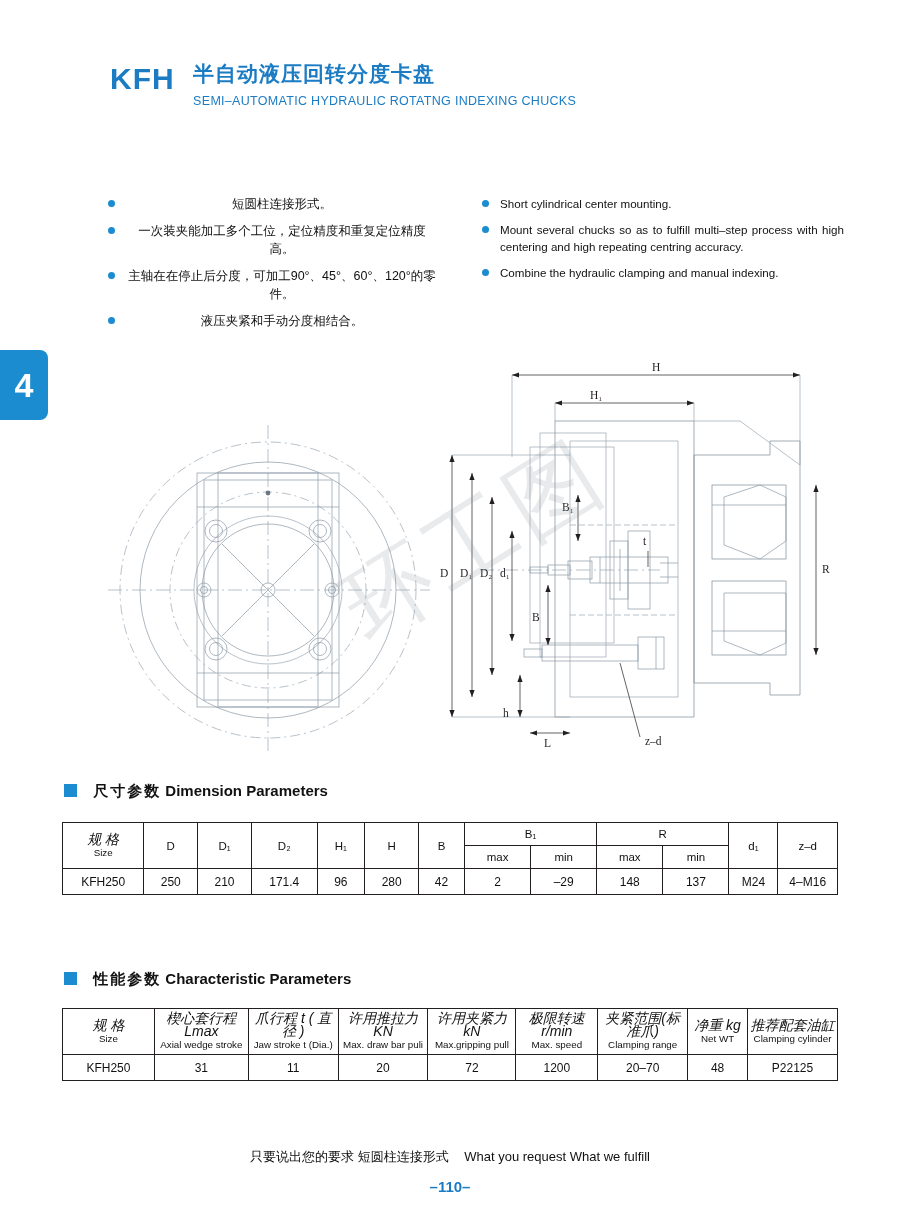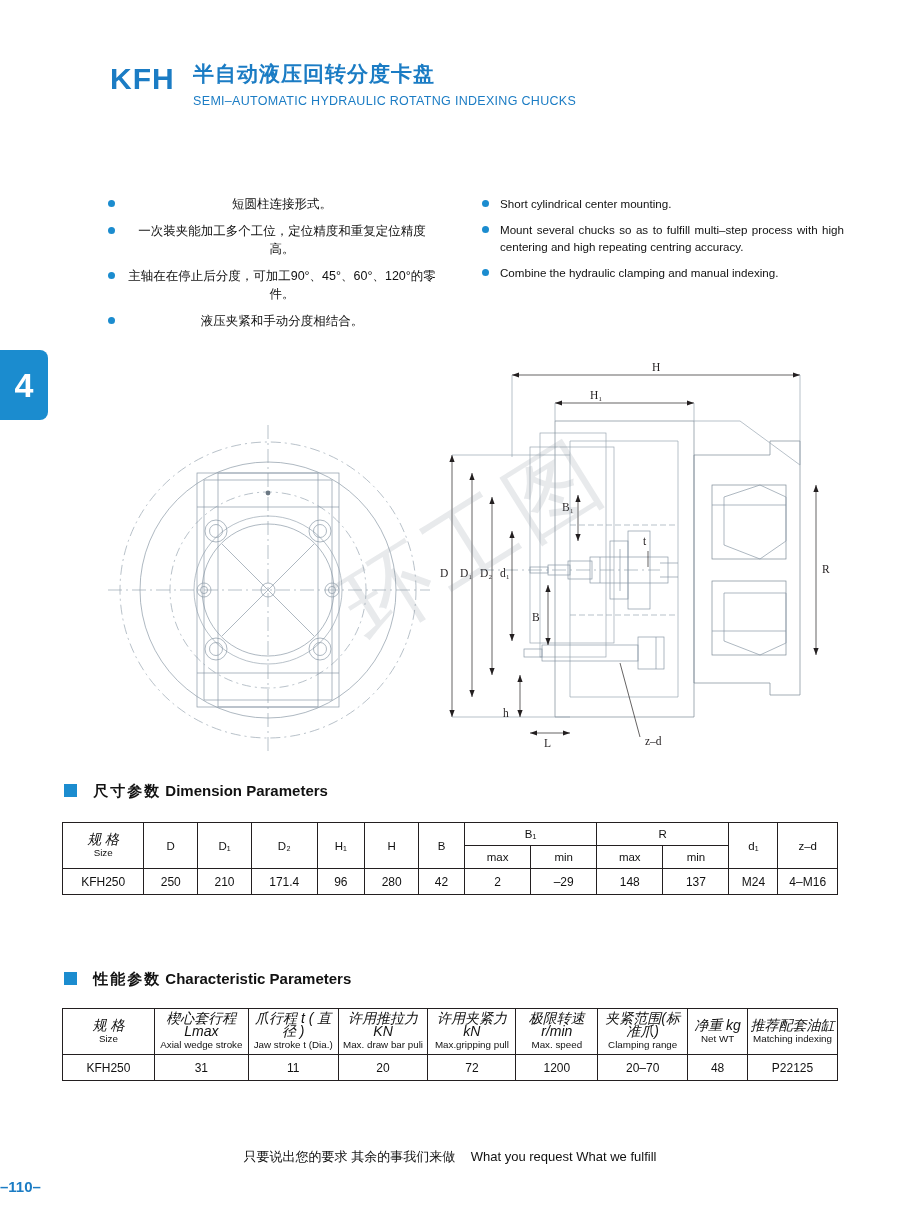--- a/index.html
+++ b/index.html
@@ -83,21 +83,21 @@
   #char-table { left:62px; top:1008px; width:776px; }
   #char-table th { padding:3px 1px; line-height:13px; }
   #char-table td { height:26px; font-size:12px; }
 
   
   .footer-slogan {
     position:absolute; left:0; right:0; top:1148px; text-align:center;
     font-size:13px; color:#111;
   }
   .page-num {
-    position:absolute; left:0; right:0; top:1178px; 
+    position:absolute; left:0; right:0; top:1178px; text-align:center;
     font-size:15px; font-weight:bold; color:#1b7cc4;
   }
   svg text { font-family:"Liberation Serif", serif; fill:#231f20; }
 </style>
 </head>
 <body>
 
 <div class="header">
   <span class="hdr-code">KFH</span>
   <span class="hdr-texts">
@@ -404,34 +404,34 @@
     <th>
       <div class="cn-sm">夹紧范围(标准爪)</div>
       <div class="en-sm">Clamping range</div>
     </th>
     <th>
       <div class="cn-sm">净重 kg</div>
       <div class="en-sm">Net WT</div>
     </th>
     <th>
       <div class="cn-sm">推荐配套油缸</div>
-      <div class="en-sm">Matching indexing</div>
+      <div class="en-sm">Clamping cylinder</div>
     </th>
   </tr>
   <tr>
     <td>KFH250</td>
     <td>31</td>
     <td>11</td>
     <td>20</td>
     <td>72</td>
     <td>1200</td>
     <td>20–70</td>
     <td>48</td>
     <td>P22125</td>
   </tr>
 </tbody>
   </table>
 
 <div class="footer-slogan">
-  <span>只要说出您的要求  其余的事我们来做</span>
+  <span>只要说出您的要求  短圆柱连接形式</span>
   <span style="margin-left:12px;">What you request What we fulfill</span>
 </div>
 <div class="page-num">–110–</div>
 
 </body></html>

